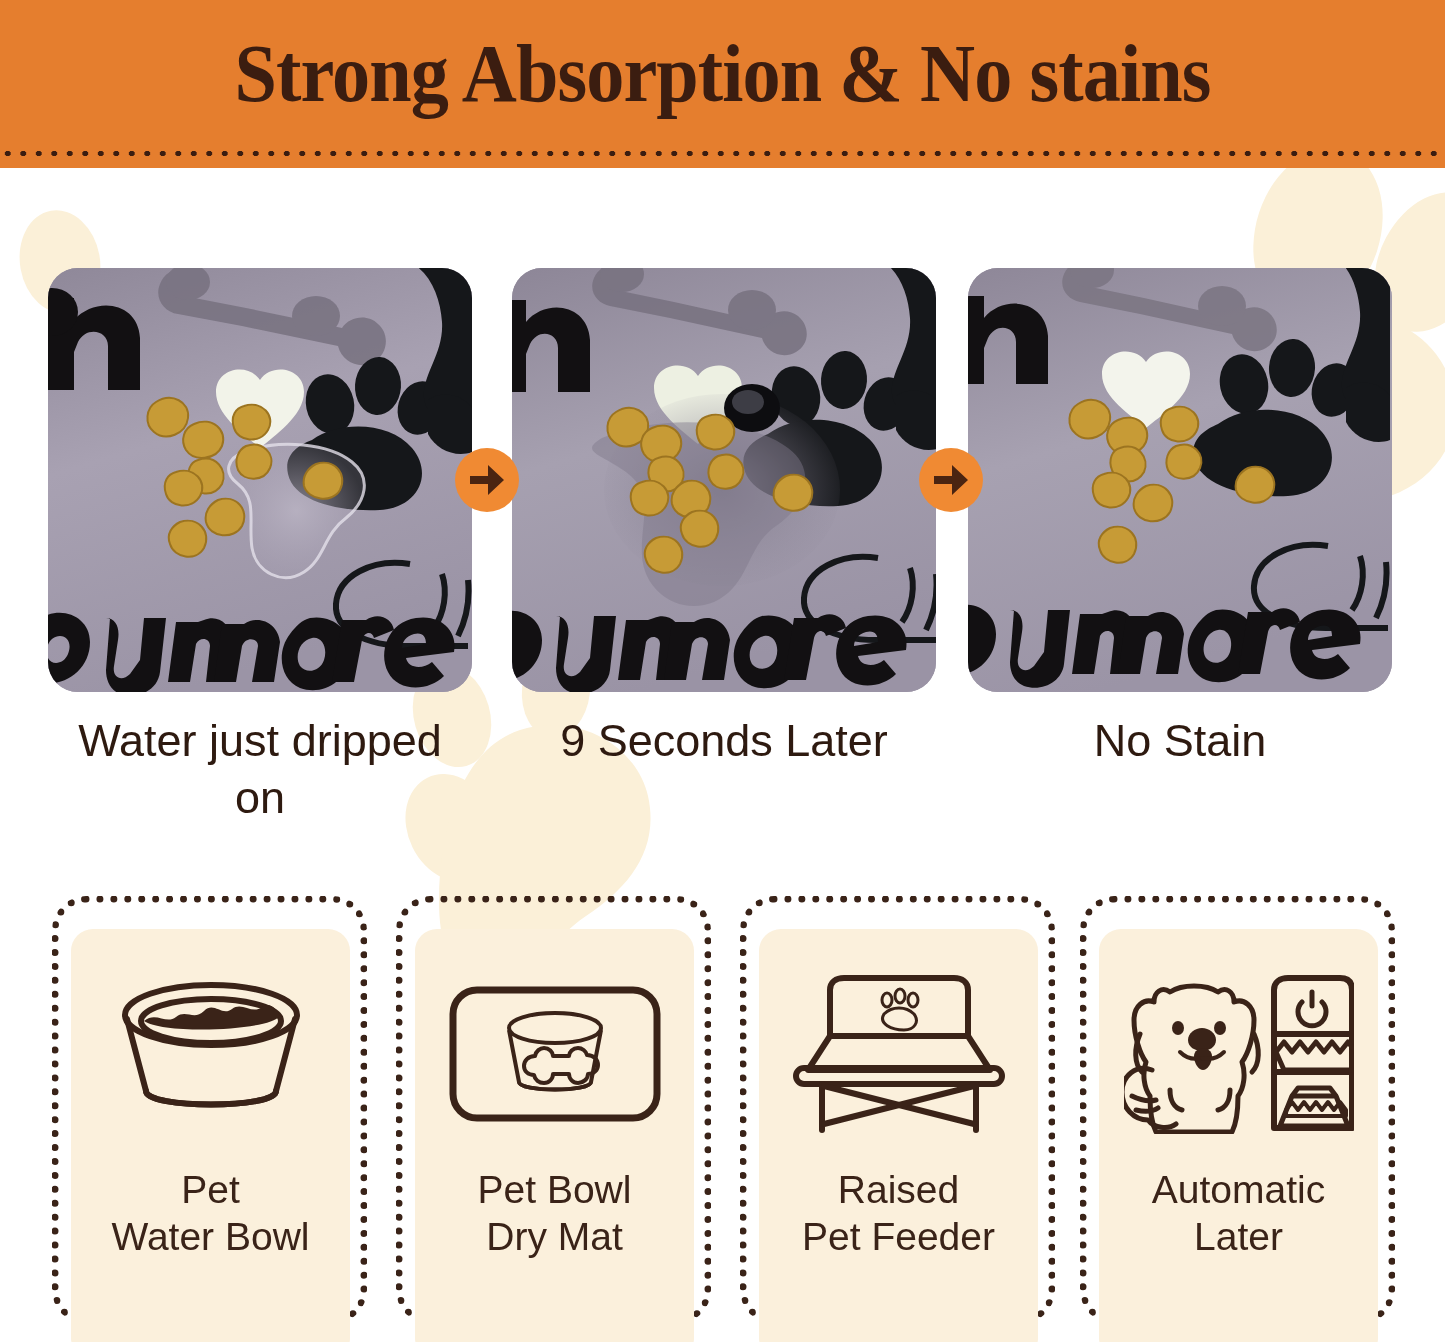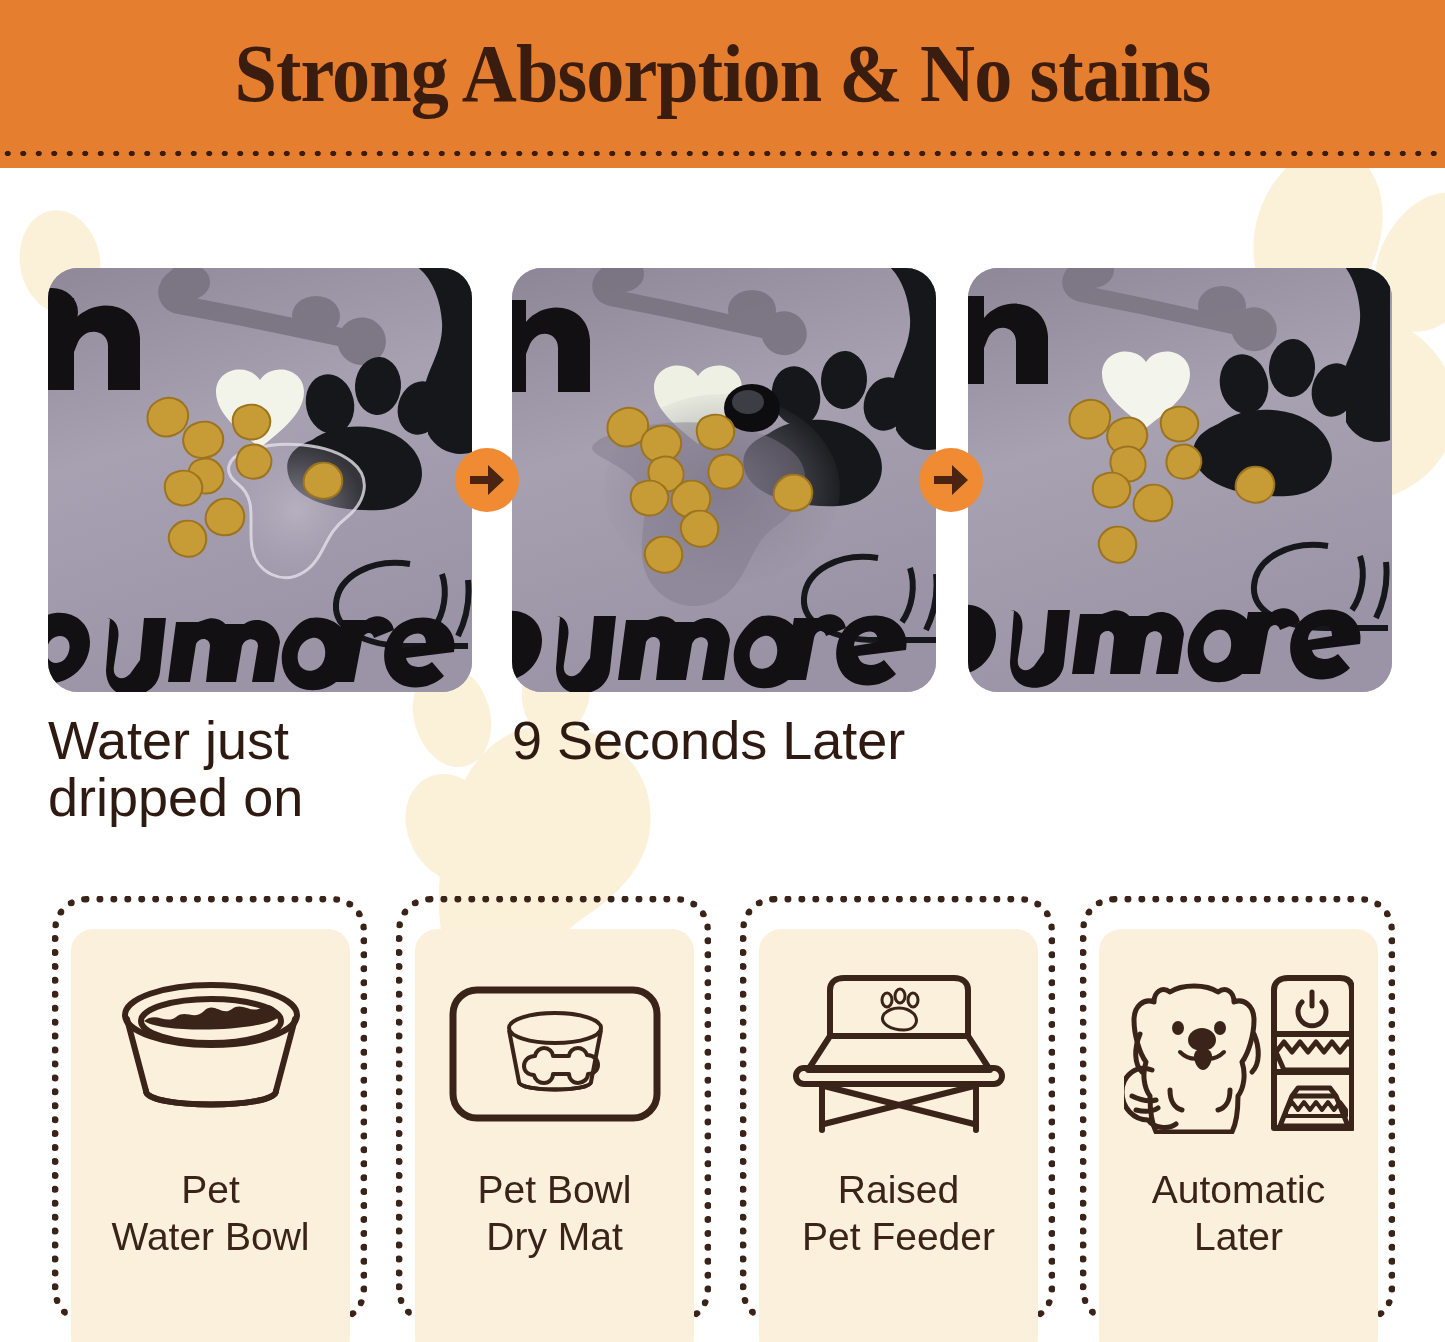--- a/index.html
+++ b/index.html
@@ -59,23 +59,23 @@
     background:#F08A33;z-index:4;
   }
   .arrow.a1{left:455px;}
   .arrow.a2{left:919px;}
   .arrow svg{position:absolute;left:13px;top:14px;width:38px;height:36px;}
 
   
   .captions{position:absolute;left:0;top:712px;width:1445px;height:110px;z-index:2;}
   .caption{
     position:absolute;top:0;width:424px;
-    text-align:left;
+    text-align:center;
     font-family:"Liberation Sans", sans-serif;
-    font-size:54px;line-height:57px;font-weight:normal;
+    font-size:45px;line-height:57px;font-weight:normal;
     color:#2E1A10;
   }
   .caption.c1{left:48px;}
   .caption.c2{left:512px;}
   .caption.c3{left:968px;}
 
   
   .cards{position:absolute;left:0;top:896px;width:1445px;height:430px;z-index:2;}
   .card{
     position:absolute;top:0;width:315px;height:428px;
@@ -349,20 +349,21 @@
             <path d="M280 200 c18 -6 32 10 24 26 c-8 14 -32 10 -36 -4 c-2 -10 4 -18 12 -22 z"></path>
           </g>
         </svg>
       </div>
     </div>
   </div>
 
   <div class="captions">
     <div class="caption c1">Water just dripped on</div>
     <div class="caption c2">9 Seconds Later</div>
+    <div class="caption c3">No Stain</div>
   </div>
 
   <div class="cards">
 
     <div class="card k1">
       <div class="card-inner">
         <div class="card-icon">
           <svg width="210" height="150" viewBox="0 0 210 150">
             <g fill="none" stroke="#3A2318" stroke-width="6" stroke-linejoin="round" stroke-linecap="round">
               <ellipse cx="105" cy="36" rx="86" ry="30"></ellipse>

